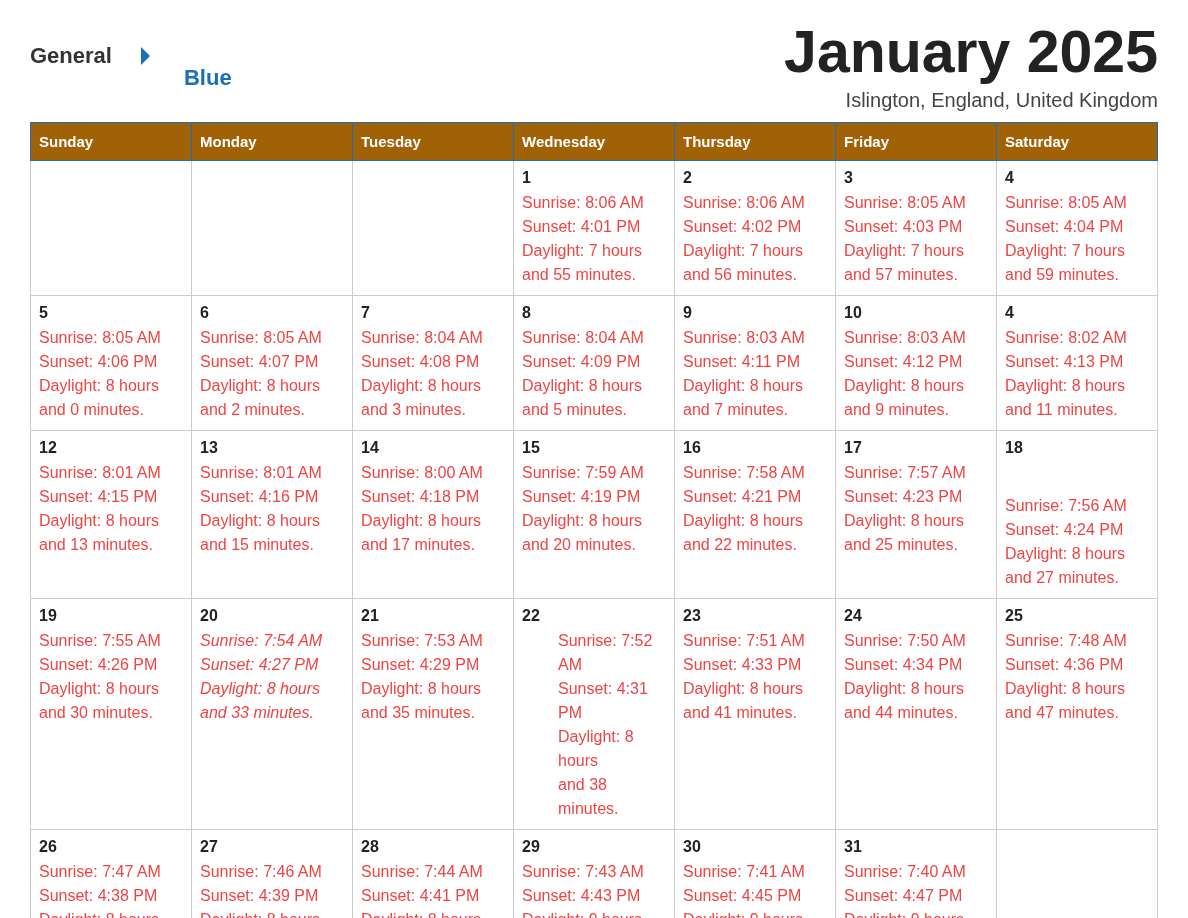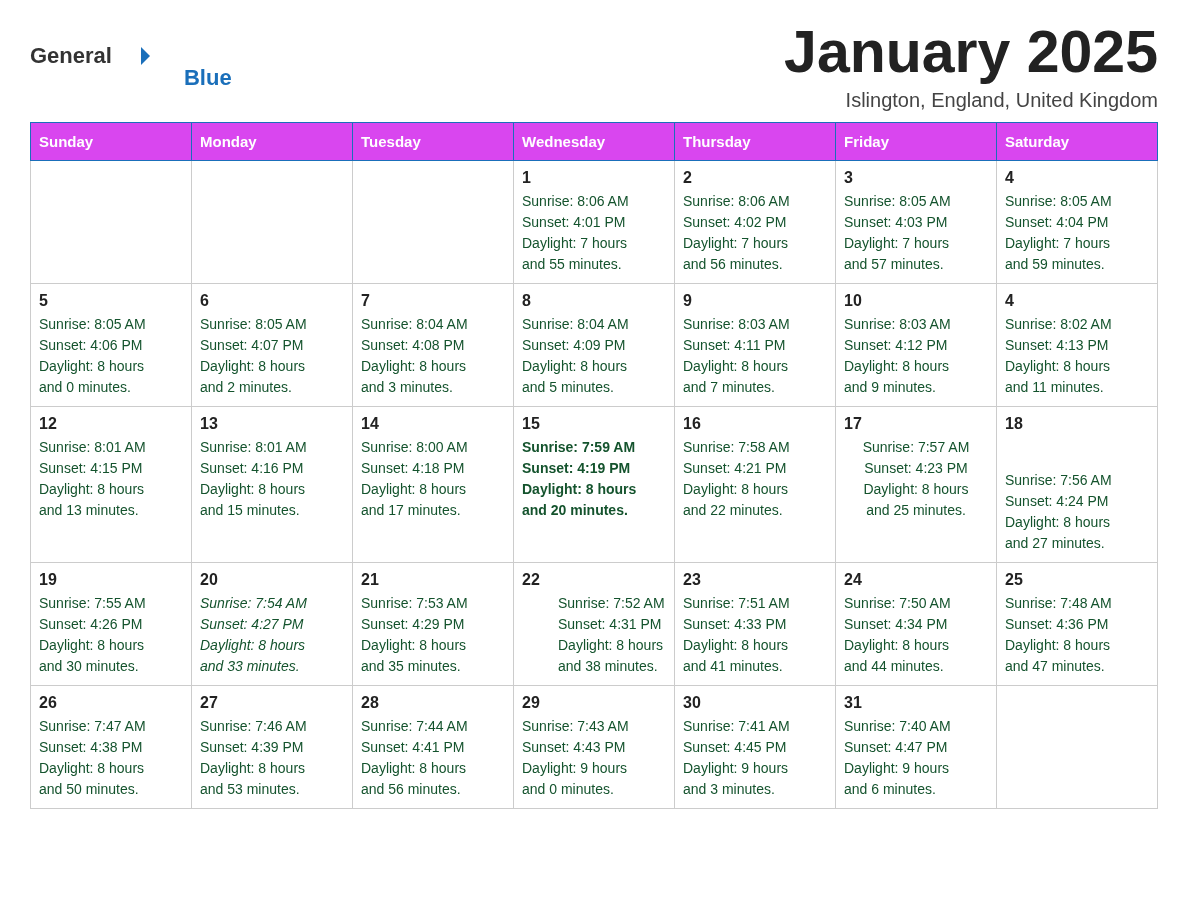--- a/index.html
+++ b/index.html
@@ -50,21 +50,21 @@
       font-size: 20px;
       color: #444;
       margin-top: 4px;
     }
     .calendar {
       width: 100%;
       border-collapse: collapse;
       margin-top: 10px;
     }
     .calendar th {
-      background-color: #d946ef;
+      background-color: #a16207;
       color: white;
       padding: 10px 8px;
       text-align: left;
       font-size: 15px;
       border: 1px solid #1a6fba;
     }
     .calendar td {
       border: 1px solid #ccc;
       vertical-align: top;
       padding: 8px;
@@ -73,22 +73,22 @@
       font-size: 12px;
       color: #333;
     }
     .day-number {
       font-size: 16px;
       font-weight: bold;
       color: #222;
       margin-bottom: 4px;
     }
     .day-info {
-      font-size: 14px;
-      color: #14532d;
+      font-size: 16px;
+      color: #ef4444;
       line-height: 1.5;
     }
     .empty-cell {
       background: #fff;
     }
     .calendar tr td:first-child .day-number,
     .calendar tr td:last-child .day-number {
       color: #222;
     }
   </style>
@@ -224,35 +224,35 @@
         </td>
         <td>
           <div class="day-number">14</div>
           <div class="day-info" style="white-space: pre-line;">Sunrise: 8:00 AM
 Sunset: 4:18 PM
 Daylight: 8 hours
 and 17 minutes.</div>
         </td>
         <td>
           <div class="day-number">15</div>
-          <div class="day-info" style="white-space: pre-line; font-weight: bold;">Sunrise: 7:59 AM
+          <div class="day-info" style="white-space: pre-line;">Sunrise: 7:59 AM
 Sunset: 4:19 PM
 Daylight: 8 hours
 and 20 minutes.</div>
         </td>
         <td>
           <div class="day-number">16</div>
           <div class="day-info" style="white-space: pre-line;">Sunrise: 7:58 AM
 Sunset: 4:21 PM
 Daylight: 8 hours
 and 22 minutes.</div>
         </td>
         <td>
           <div class="day-number">17</div>
-          <div class="day-info" style="white-space: pre-line; text-align: center;">Sunrise: 7:57 AM
+          <div class="day-info" style="white-space: pre-line;">Sunrise: 7:57 AM
 Sunset: 4:23 PM
 Daylight: 8 hours
 and 25 minutes.</div>
         </td>
         <td>
           <div class="day-number">18</div>
           <div class="day-info" style="white-space: pre-line; margin-top: 37px;">Sunrise: 7:56 AM
 Sunset: 4:24 PM
 Daylight: 8 hours
 and 27 minutes.</div>

